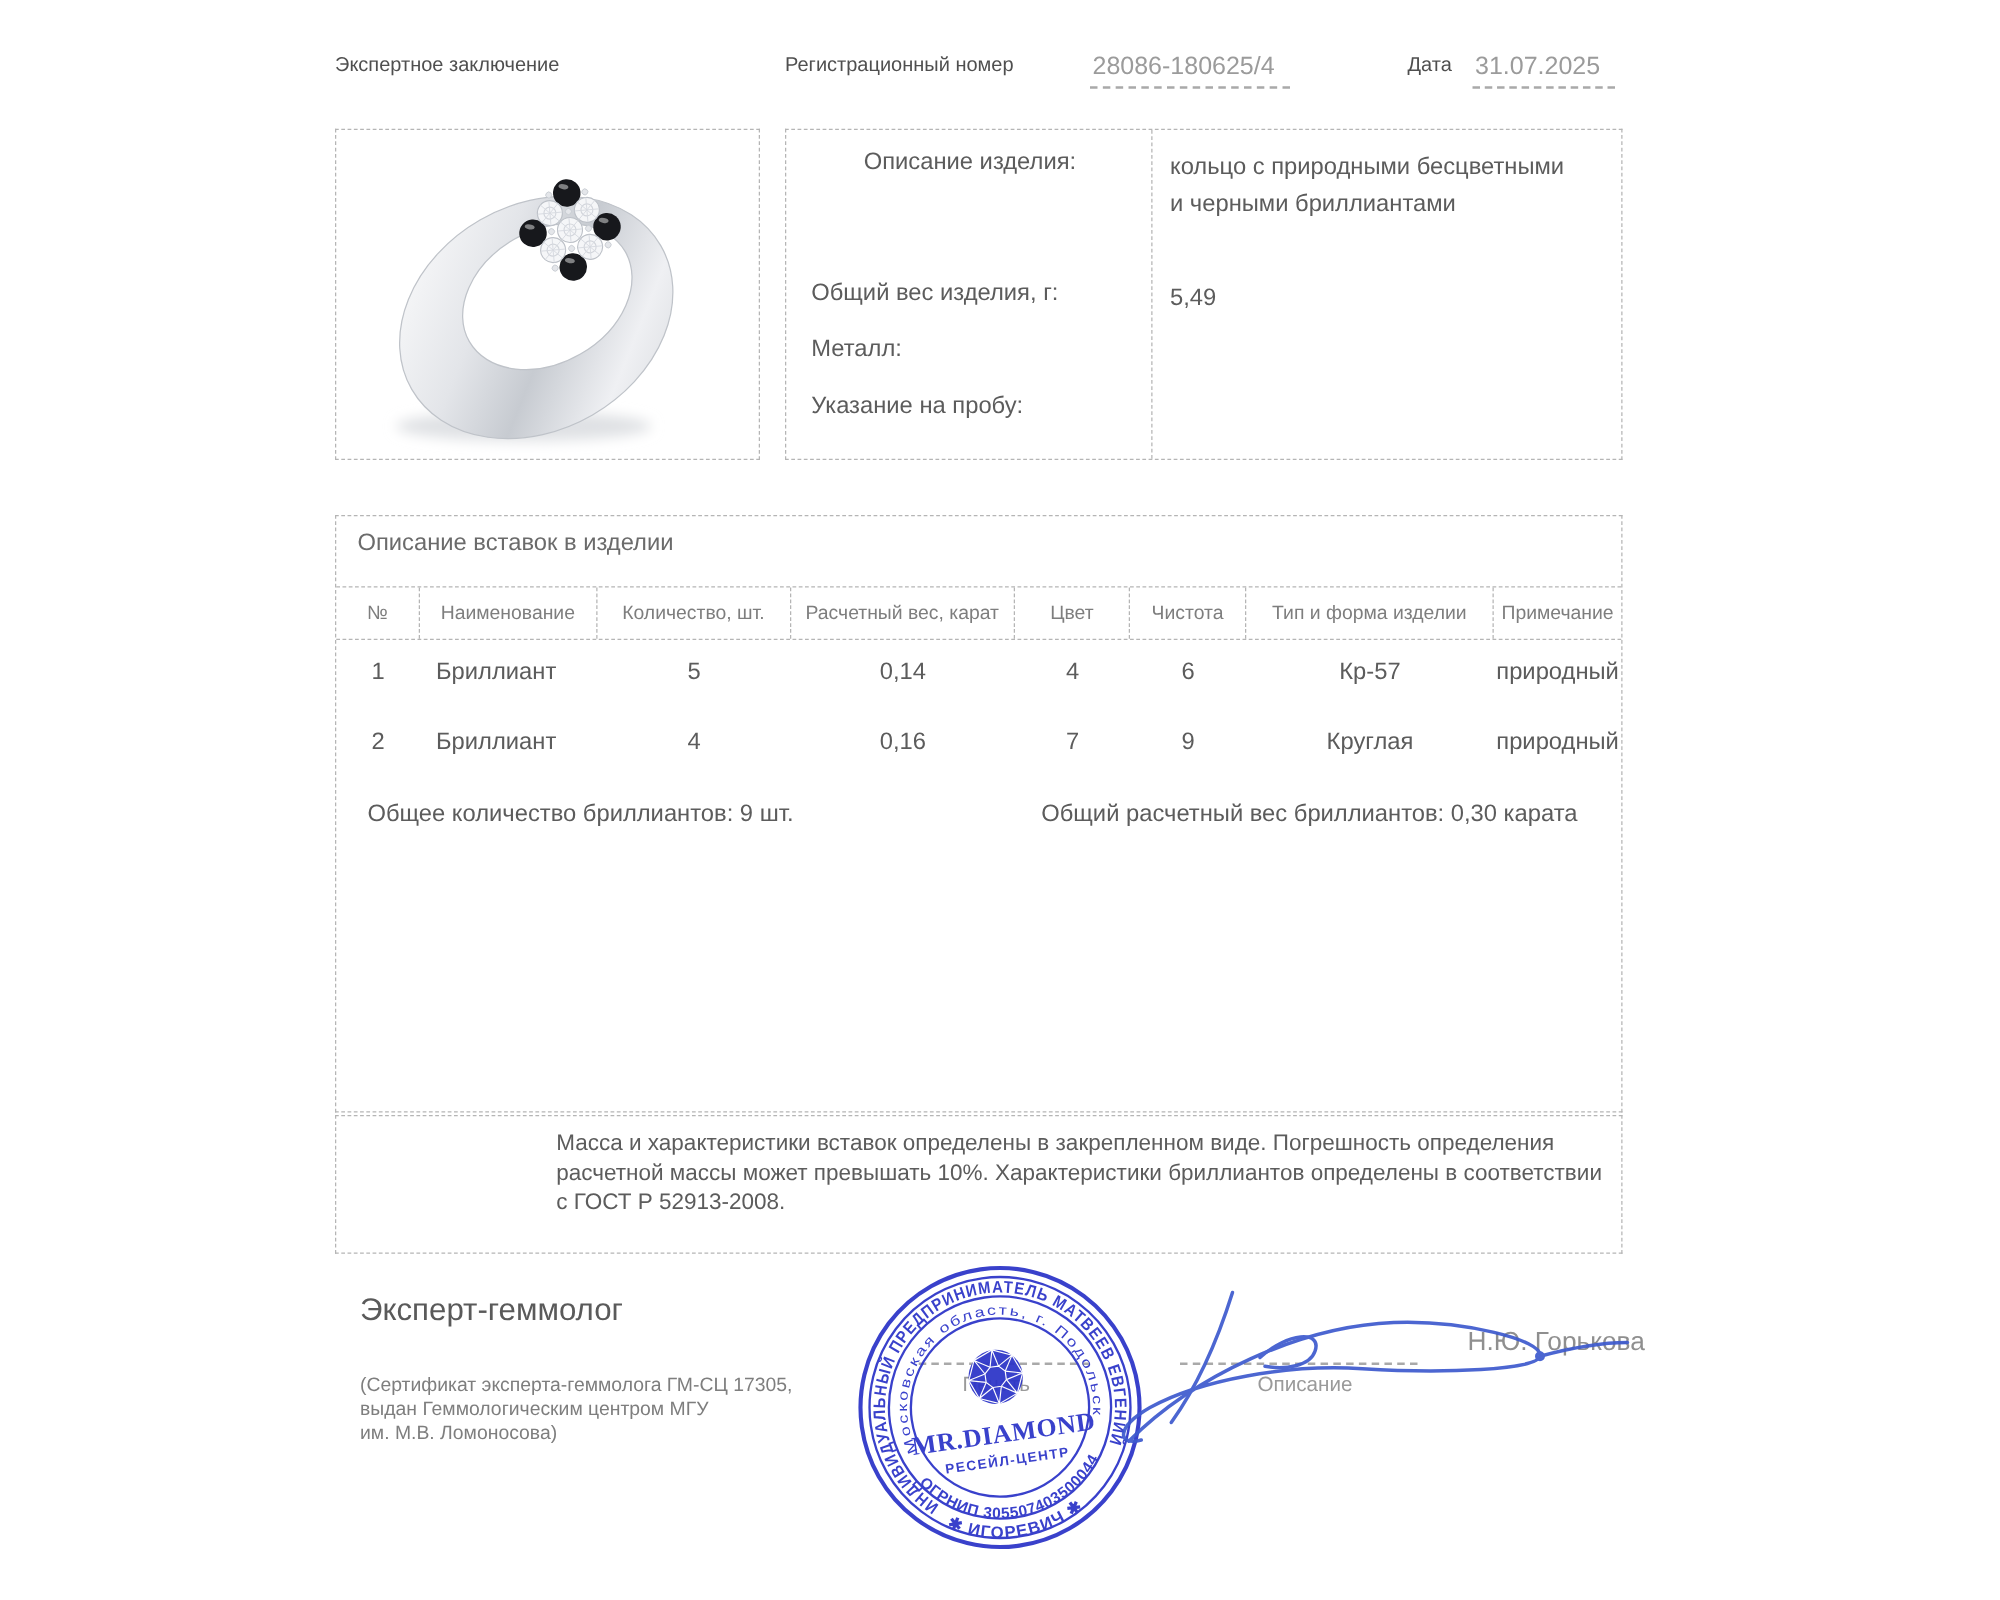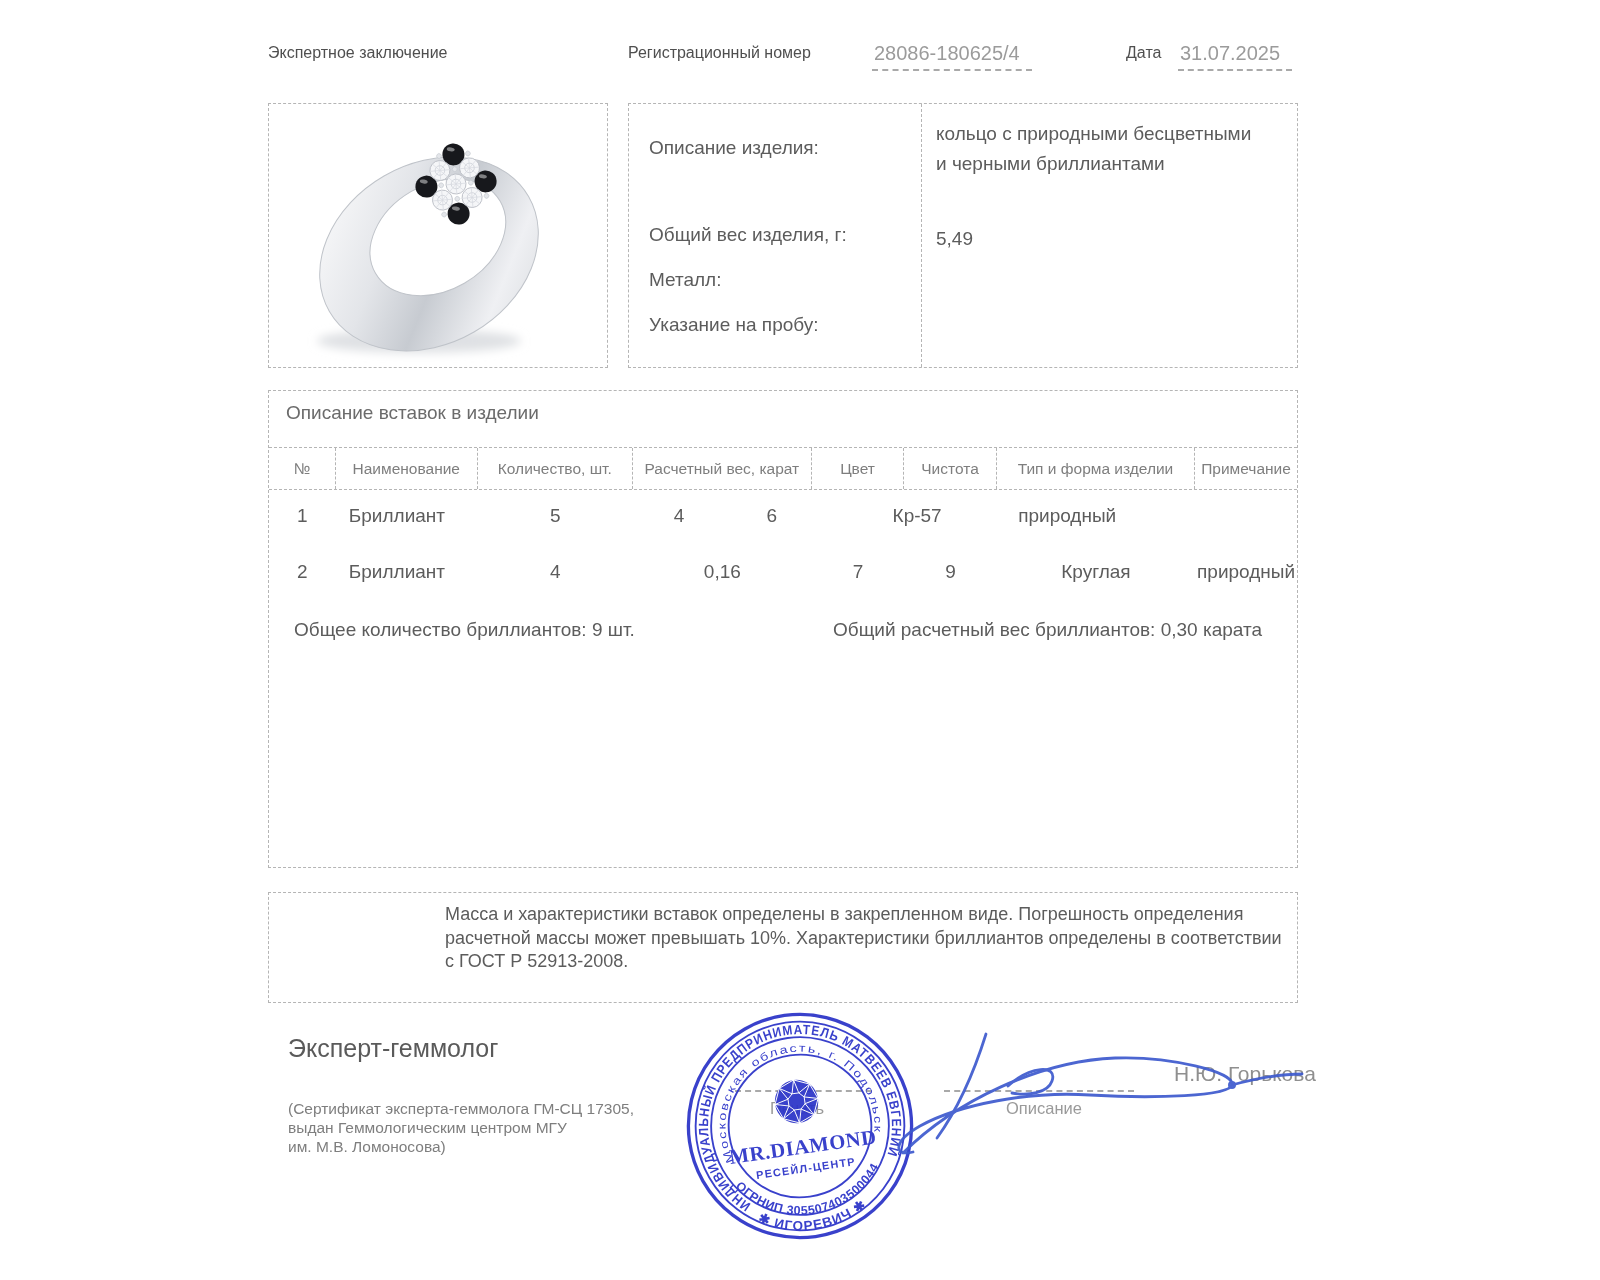--- a/index.html
+++ b/index.html
@@ -127,44 +127,45 @@
               <circle r="4.8" fill="none" stroke="#d2d5db"></circle>
               <path d="M-10,0H10M0,-10V10M-7,-7L7,7M-7,7L7,-7" stroke="#d7dae0" stroke-width="0.7"></path>
             </g>
         </g>
       </g>
     </svg>
   </div>
 
   <div class="abs b-dash" style="left:628px;top:103px;width:670px;height:265px;">
     <div class="desc-divider"></div>
-    <div class="txt d-label" style="top:33px;">Описание изделия:</div>
+    <div class="txt d-label" style="top:15px;margin-left:42px;">Описание изделия:</div>
     <div class="txt d-value" style="top:15px;">кольцо с природными бесцветными и черными бриллиантами</div>
     <div class="txt d-label" style="top:120px;">Общий вес изделия, г:</div>
     <div class="txt d-value" style="top:120px;">5,49</div>
     <div class="txt d-label" style="top:165px;">Металл:</div>
     <div class="txt d-label" style="top:210px;">Указание на пробу:</div>
   </div>
 
-  <div class="abs b-dash" style="left:268px;top:390px;width:1030px;height:478px;">
+  <div class="abs b-dash" style="left:268px;top:412px;width:1030px;height:478px;">
     <div class="ins-title">Описание вставок в изделии</div>
     <div class="ins-head">
       <div class="c w0">№</div>
       <div class="c w1">Наименование</div>
       <div class="c w2">Количество, шт.</div>
       <div class="c w3">Расчетный вес, карат</div>
       <div class="c w4">Цвет</div>
       <div class="c w5">Чистота</div>
       <div class="c w6">Тип и форма изделии</div>
       <div class="c w7">Примечание</div>
     </div>
     <div class="ins-row" style="top:97px;">
       <div class="c w0">1</div>
       <div class="c w1 left">Бриллиант</div>
       <div class="c w2">5</div>
+      <div class="c w3">0,14</div>
       <div class="c w4">4</div>
       <div class="c w5">6</div>
       <div class="c w6">Кр-57</div>
       <div class="c w7">природный</div>
     </div>
     <div class="ins-row" style="top:153px;">
       <div class="c w0">2</div>
       <div class="c w1 left">Бриллиант</div>
       <div class="c w2">4</div>
       <div class="c w3">0,16</div>

